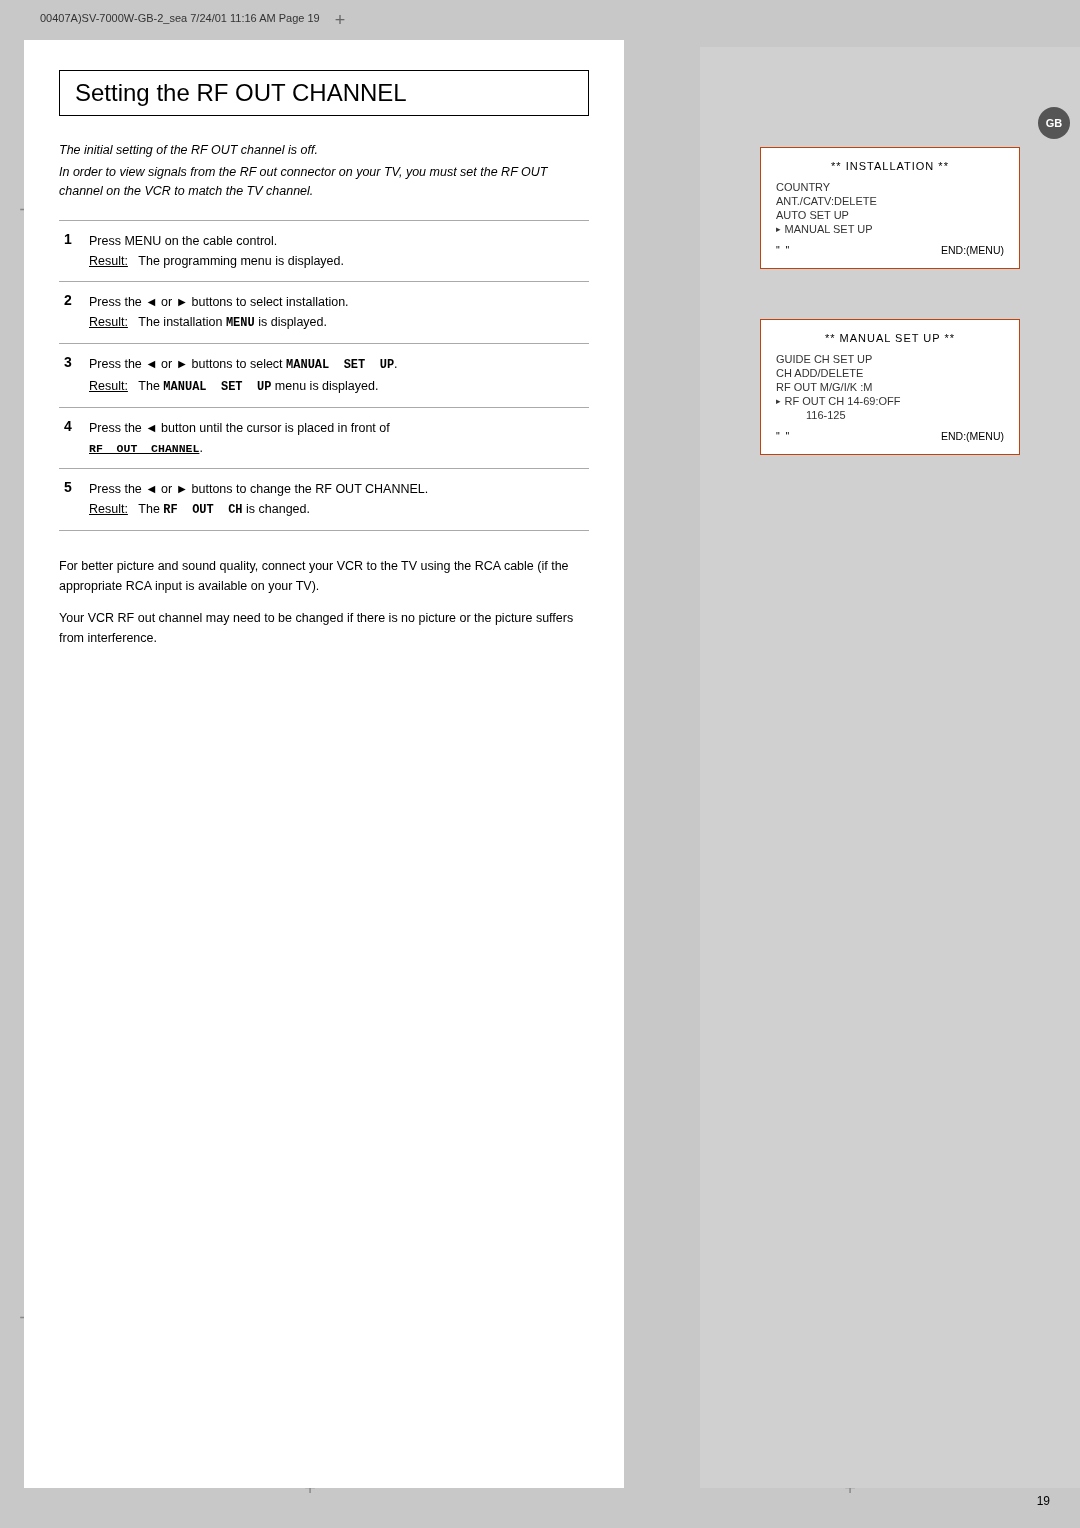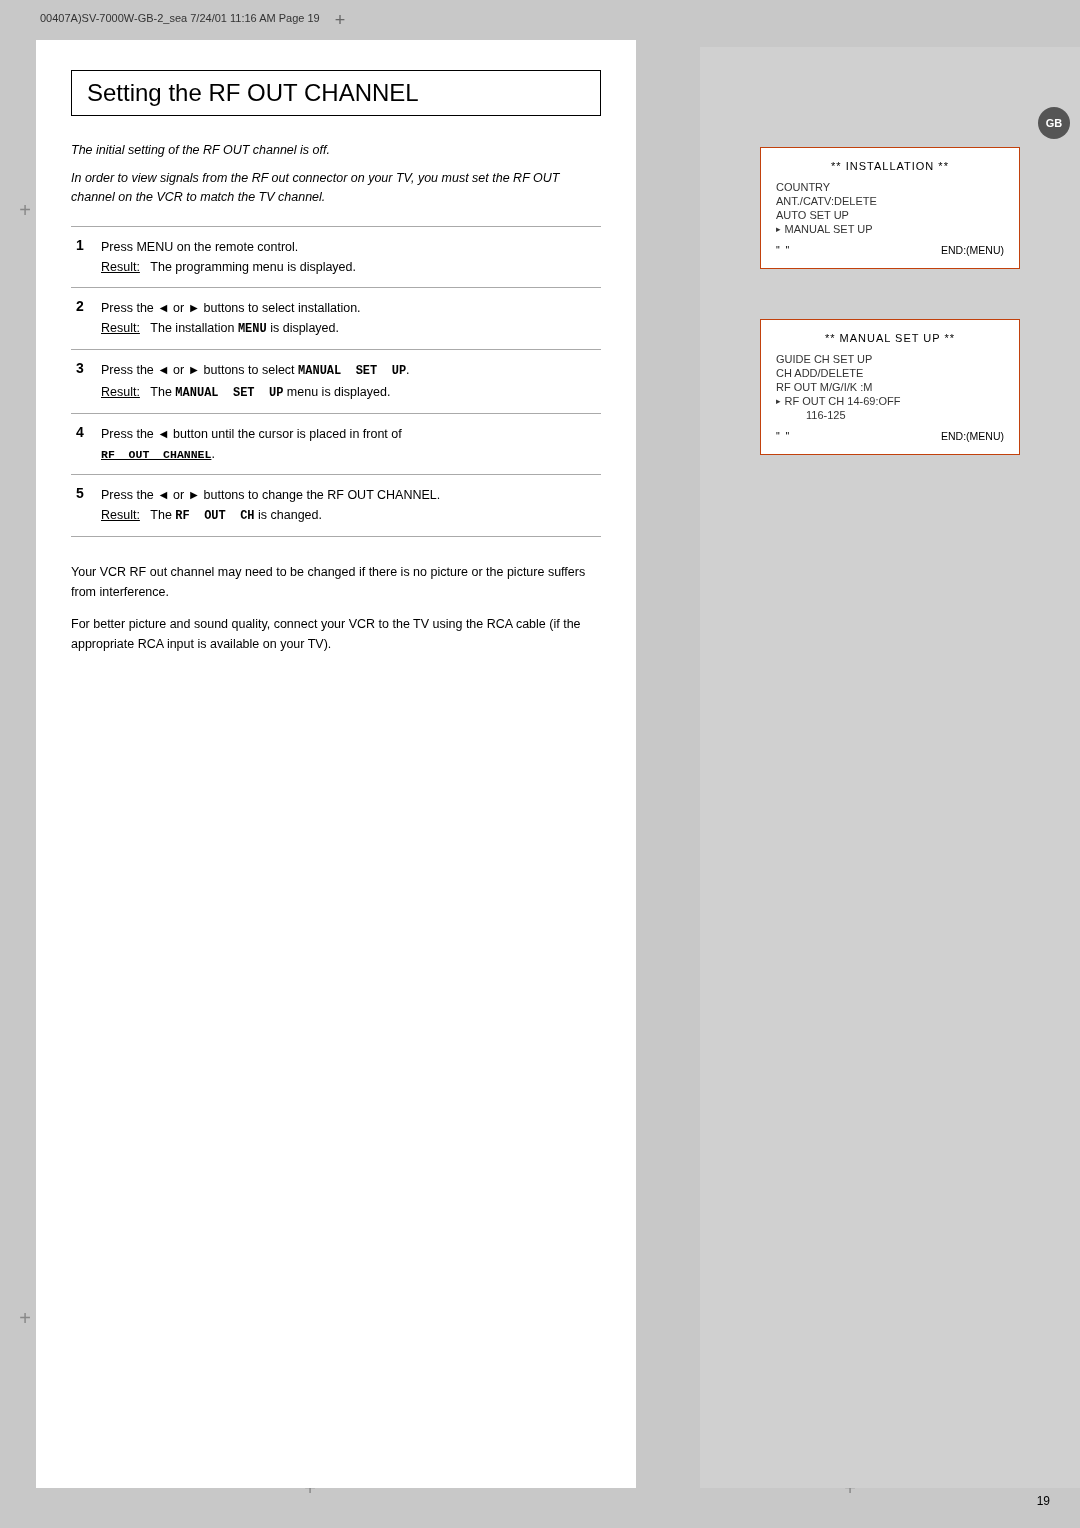--- a/index.html
+++ b/index.html
@@ -34,21 +34,21 @@
     .crosshair::before {
       content: '+';
       font-size: 18px;
       color: #666;
     }
 
     
     .main-content {
       position: absolute;
       top: 40px;
-      left: 36px;
+      left: 24px;
       width: 600px;
       bottom: 40px;
       background-color: #fff;
       padding: 30px 35px 50px 35px;
     }
 
     .page-title {
       font-size: 24px;
       font-weight: normal;
       border: 1px solid #000;
@@ -59,21 +59,21 @@
 
     .intro-text {
       font-style: italic;
       font-size: 12.5px;
       line-height: 1.5;
       margin-bottom: 20px;
     }
 
     .intro-text .line1 {
       display: block;
-      margin-bottom: 9px;
+      margin-bottom: 3px;
     }
 
     
     .steps-table {
       width: 100%;
       border-collapse: collapse;
     }
 
     .steps-table tr {
       border-top: 1px solid #aaa;
@@ -241,21 +241,21 @@
     <span class="line1">The initial setting of the RF OUT channel is off.</span>
     <span>In order to view signals from the RF out connector on your TV, you must set the RF OUT channel on the VCR to match the TV channel.</span>
   </div>
 
   <table class="steps-table">
     <tbody>
 
       <tr>
         <td class="step-num">1</td>
         <td class="step-content">
-          <span>Press MENU on the remote control.</span><br>
+          <span>Press MENU on the cable control.</span><br>
           <span class="result-label">Result:</span>
           <span>&nbsp;&nbsp;The programming menu is displayed.</span>
         </td>
       </tr>
 
       <tr>
         <td class="step-num">2</td>
         <td class="step-content">
           <span>Press the ◄ or ► buttons to select installation.</span><br>
           <span class="result-label">Result:</span>
@@ -285,22 +285,22 @@
         <td class="step-content">
           <span>Press the ◄ or ► buttons to change the RF OUT CHANNEL.</span><br>
           <span class="result-label">Result:</span>
           <span>&nbsp;&nbsp;The <span class="bold-special">RF&nbsp;&nbsp;OUT&nbsp;&nbsp;CH</span> is changed.</span>
         </td>
       </tr>
     </tbody>
   </table>
 
   <div class="notes-section">
+    <p>For better picture and sound quality, connect your VCR to the TV using the RCA cable (if the appropriate RCA input is available on your TV).</p>
     <p>Your VCR RF out channel may need to be changed if there is no picture or the picture suffers from interference.</p>
-    <p>For better picture and sound quality, connect your VCR to the TV using the RCA cable (if the appropriate RCA input is available on your TV).</p>
   </div>
 
 </div>
 
 <div class="right-sidebar">
 
   <div class="gb-badge">
     <span>GB</span>
   </div>
 

